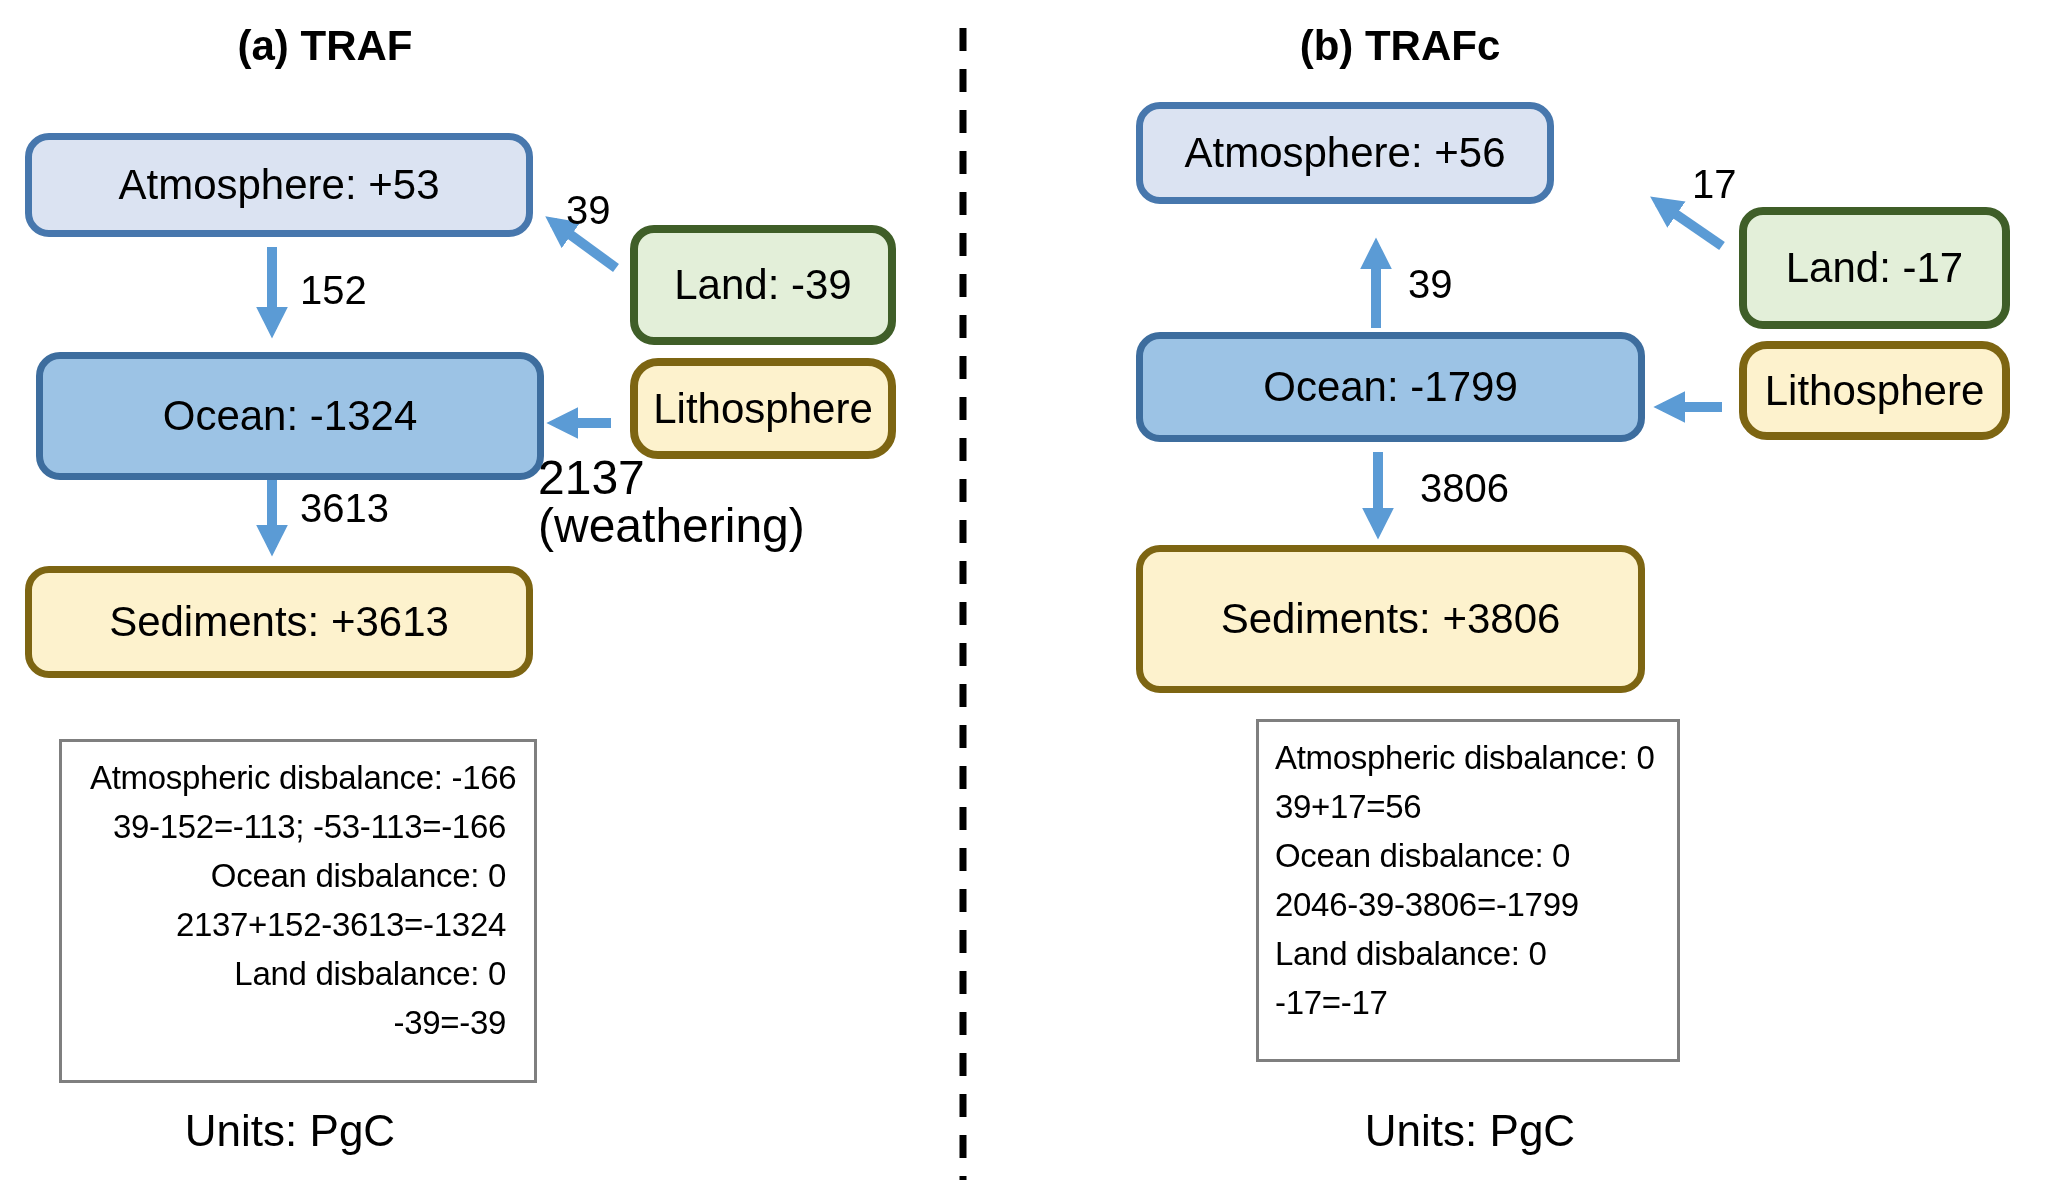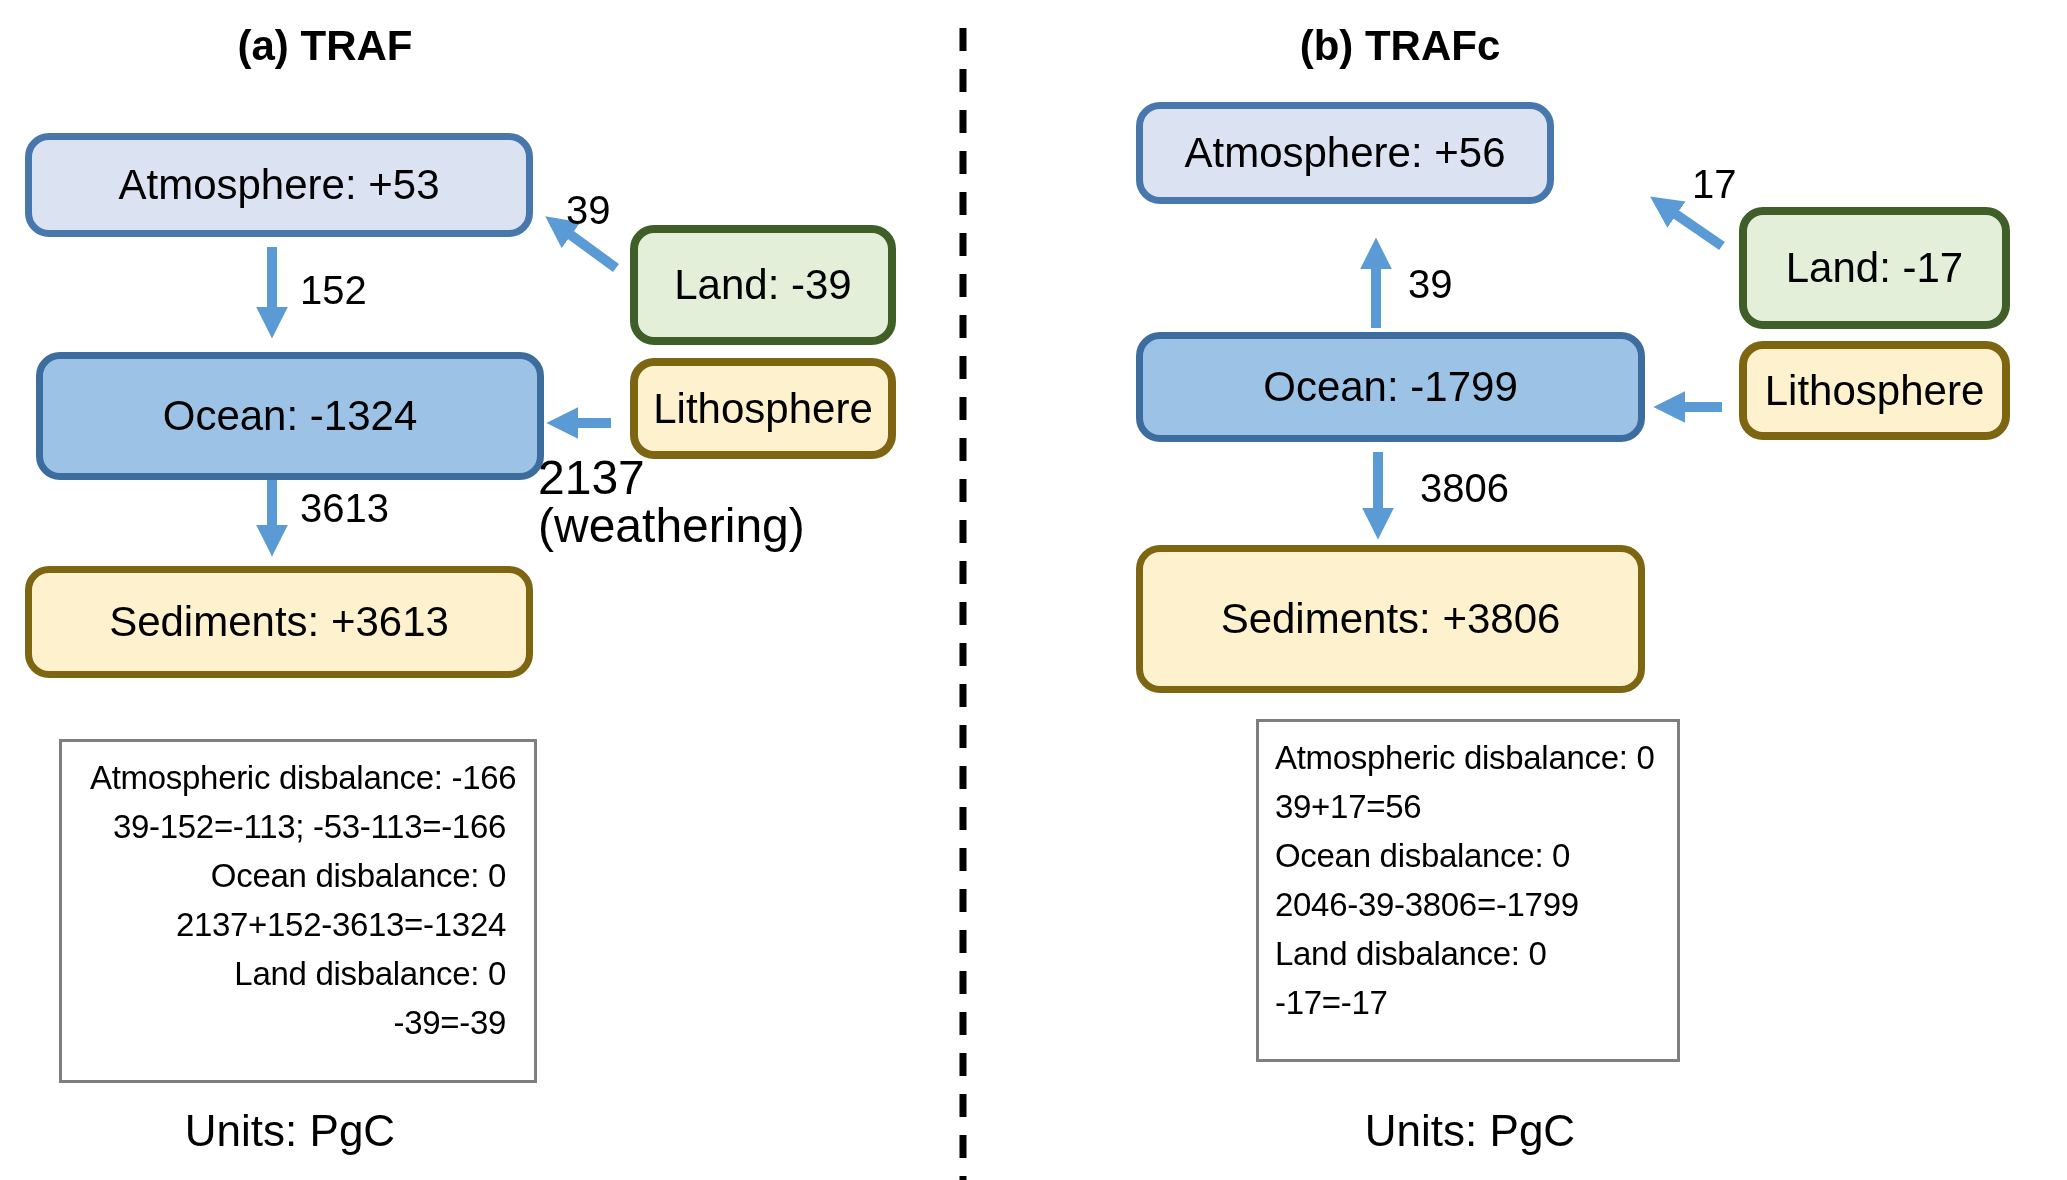--- a/index.html
+++ b/index.html
@@ -24,21 +24,21 @@
   }
   .node{
     position:absolute;display:flex;align-items:center;justify-content:center;
     border-style:solid;border-width:7px;border-radius:24px;
     font-size:42px;white-space:nowrap;box-sizing:border-box;
   }
   .node.atm  {background:var(--atmosphere-fill); border-color:var(--atmosphere-border);}
   .node.ocean{background:var(--ocean-fill);      border-color:var(--ocean-border);}
   .node.sed  {background:var(--sediments-fill);  border-color:var(--sediments-border);}
   .node.land {background:var(--land-fill);       border-color:var(--land-border);border-width:8px;}
-  .node.litho{background:var(--lithosphere-fill);border-color:var(--lithosphere-border);border-width:8px;}
+  .node.litho{background:var(--lithosphere-fill);border-color:var(--lithosphere-border);border-width:8px;border-radius:28px;}
   .flow-label{position:absolute;font-size:40px;white-space:nowrap;}
   .flow-note{position:absolute;font-size:48px;white-space:nowrap;}
   .flow-note .ln{display:block;}
   .note-a .ln{line-height:48px;}
   .note-b .ln{line-height:51px;}
   .balance-box{
     position:absolute;background:#ffffff;border:3px solid var(--balance-border);
     box-sizing:border-box;font-size:33px;letter-spacing:-0.3px;
   }
   .balance-box .bl{line-height:49px;white-space:nowrap;}

